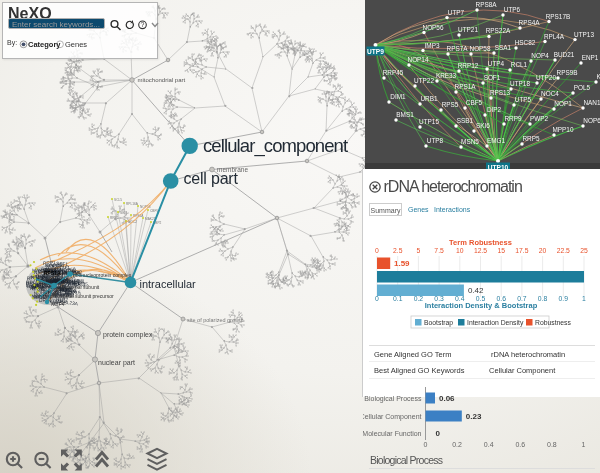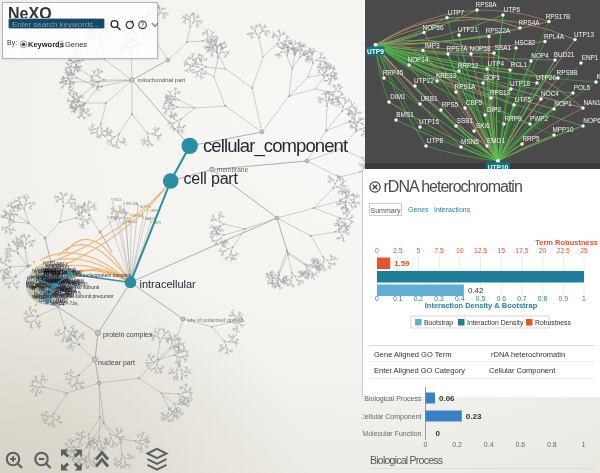--- a/index.html
+++ b/index.html
@@ -437,21 +437,21 @@
     <circle cx="33.5" cy="5.8" r="3.8" stroke="#333" fill="none" stroke-width="1.1"></circle>
     <text x="33.5" y="8.4" font-size="7" fill="#333" text-anchor="middle">?</text>
     <path d="M43 4l3 3.4L49 4" stroke="#888" fill="none" stroke-width="1.4"></path>
   </svg>
   <div style="position:absolute;left:4px;top:36px;font-size:7px;color:#333">By:</div>
   <svg class="abs" style="left:15px;top:36px" width="60" height="11" viewBox="0 0 60 11">
     <circle cx="5.5" cy="5.3" r="3.4" fill="#fff" stroke="#999"></circle>
         <circle cx="5.5" cy="5.3" r="1.9" fill="#44506b"></circle>
     <circle cx="42" cy="5.3" r="3.4" fill="#fff" stroke="#b5b5b5"></circle>
   </svg>
-  <div style="position:absolute;left:25px;top:36.5px;font-size:7.5px;font-weight:bold;color:#222">Keywords</div>
+  <div style="position:absolute;left:25px;top:36.5px;font-size:7.5px;font-weight:bold;color:#222">Category</div>
   <div style="position:absolute;left:62px;top:36.5px;font-size:7.5px;color:#333">Genes</div>
 </div>
 
 <svg class="abs" style="left:0px;top:444px" width="180" height="29" viewBox="0 0 180 29">
  <g stroke="#5f5f5f" fill="none" stroke-width="2.1">
   <circle cx="13" cy="15" r="6.2"></circle>
         <path d="M17.5 19.5l4.6 4.6"></path>
         <path d="M10.2 15h5.6M13 12.2v5.6"></path>
   <circle cx="41.5" cy="15" r="6.2"></circle>
         <path d="M46 19.5l4.6 4.6"></path>
@@ -693,21 +693,21 @@
 
 <div class="abs" style="left:362px;top:169px;width:238px;height:228px;background:#fff;border-left:1px solid #ccc">
   <svg class="abs" style="left:6px;top:12px" width="12" height="12" viewBox="0 0 13 13">
     <circle cx="6.5" cy="6.5" r="5.6" fill="none" stroke="#444" stroke-width="1.4"></circle>
     <path d="M4 4l5 5M9 4l-5 5" stroke="#444" stroke-width="1.4"></path>
   </svg>
   <div style="position:absolute;left:20.5px;top:9px;font-size:16px;color:#4a4a4a;letter-spacing:-1px">rDNA heterochromatin</div>
   <div style="position:absolute;left:6px;top:33.5px;width:33px;height:13px;border:1px solid #ccc;background:#fff;font-size:7px;color:#555;text-align:center;line-height:13px">Summary</div>
   <div style="position:absolute;left:45px;top:37px;font-size:7px;color:#2a7fa0">Genes</div>
   <div style="position:absolute;left:71px;top:37px;font-size:7px;color:#2a7fa0">Interactions</div>
-  <div style="position:absolute;left:0;top:68.5px;width:235px;text-align:right;font-size:7.5px;font-weight:bold;color:#e8522c">Term Robustness</div>
+  <div style="position:absolute;left:0;top:68.5px;width:235px;text-align:center;font-size:7.5px;font-weight:bold;color:#e8522c">Term Robustness</div>
   <svg class="abs" style="left:0;top:0" width="238" height="304" viewBox="0 0 238 304">
         <line x1="14.0" y1="87" x2="14.0" y2="128" stroke="#e3e3e3" stroke-width="0.7"></line>
         <text x="14.0" y="83.5" font-size="6.8" fill="#e8522c" text-anchor="middle">0</text>
         <text x="14.0" y="131.5" font-size="6.8" fill="#2a7fa0" text-anchor="middle">0</text>
         <line x1="34.7" y1="87" x2="34.7" y2="128" stroke="#e3e3e3" stroke-width="0.7"></line>
         <text x="34.7" y="83.5" font-size="6.8" fill="#e8522c" text-anchor="middle">2.5</text>
         <text x="34.7" y="131.5" font-size="6.8" fill="#2a7fa0" text-anchor="middle">0.1</text>
         <line x1="55.4" y1="87" x2="55.4" y2="128" stroke="#e3e3e3" stroke-width="0.7"></line>
         <text x="55.4" y="83.5" font-size="6.8" fill="#e8522c" text-anchor="middle">5</text>
         <text x="55.4" y="131.5" font-size="6.8" fill="#2a7fa0" text-anchor="middle">0.2</text>
@@ -746,21 +746,21 @@
         <text x="61" y="156" font-size="6.8" fill="#333">Bootstrap</text>
         <rect x="95" y="150" width="6.5" height="6.5" fill="#1d7d9b"></rect>
         <text x="104" y="156" font-size="6.8" fill="#333">Interaction Density</text>
         <rect x="163" y="150" width="6.5" height="6.5" fill="#e8522c"></rect>
         <text x="172" y="156" font-size="6.8" fill="#333">Robustness</text>
       </svg>
   <div style="position:absolute;left:6px;top:176px;width:226px;border-top:1px solid #ddd"></div>
   <div style="position:absolute;left:11px;top:181px;font-size:7.5px;color:#333">Gene Aligned GO Term</div>
   <div style="position:absolute;left:128px;top:181px;font-size:7.5px;color:#333">rDNA heterochromatin</div>
   <div style="position:absolute;left:6px;top:192px;width:226px;border-top:1px solid #eee"></div>
-  <div style="position:absolute;left:11px;top:197px;font-size:7.5px;color:#333">Enter Aligned GO Category</div>
+  <div style="position:absolute;left:11px;top:197px;font-size:7.5px;color:#333">Best Aligned GO Keywords</div>
   <div style="position:absolute;left:126px;top:197px;font-size:7.5px;color:#333">Cellular Component</div>
   <div style="position:absolute;left:6px;top:209px;width:226px;border-top:1px solid #eee"></div>
   <svg class="abs" style="left:0;top:0" width="238" height="304" viewBox="0 0 238 304">
         <line x1="62.5" y1="218" x2="62.5" y2="271" stroke="#999" stroke-width="1"></line>
         <text x="58.5" y="232.0" font-size="7" fill="#666" text-anchor="end">Biological Process</text>
         <text x="58.5" y="250.0" font-size="7" fill="#666" text-anchor="end">Cellular Component</text>
         <text x="58.5" y="267.0" font-size="7" fill="#666" text-anchor="end">Molecular Function</text>
         <rect x="62.5" y="223.5" width="9.5" height="11" fill="#3c80c4"></rect>
         <text x="76.0" y="232" font-size="8" font-weight="bold" fill="#333">0.06</text>
         <rect x="62.5" y="241.5" width="36.3" height="11" fill="#3c80c4"></rect>

